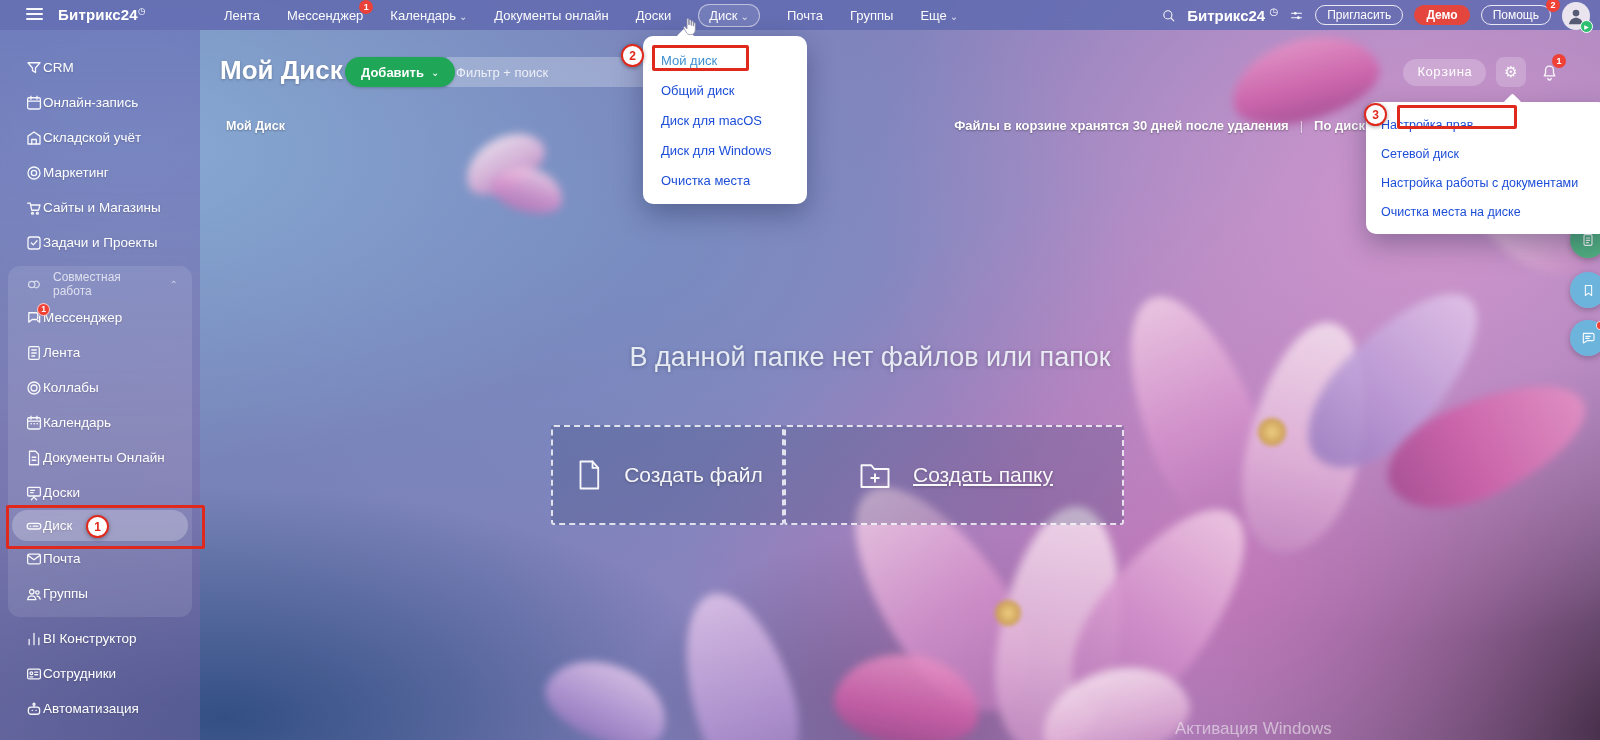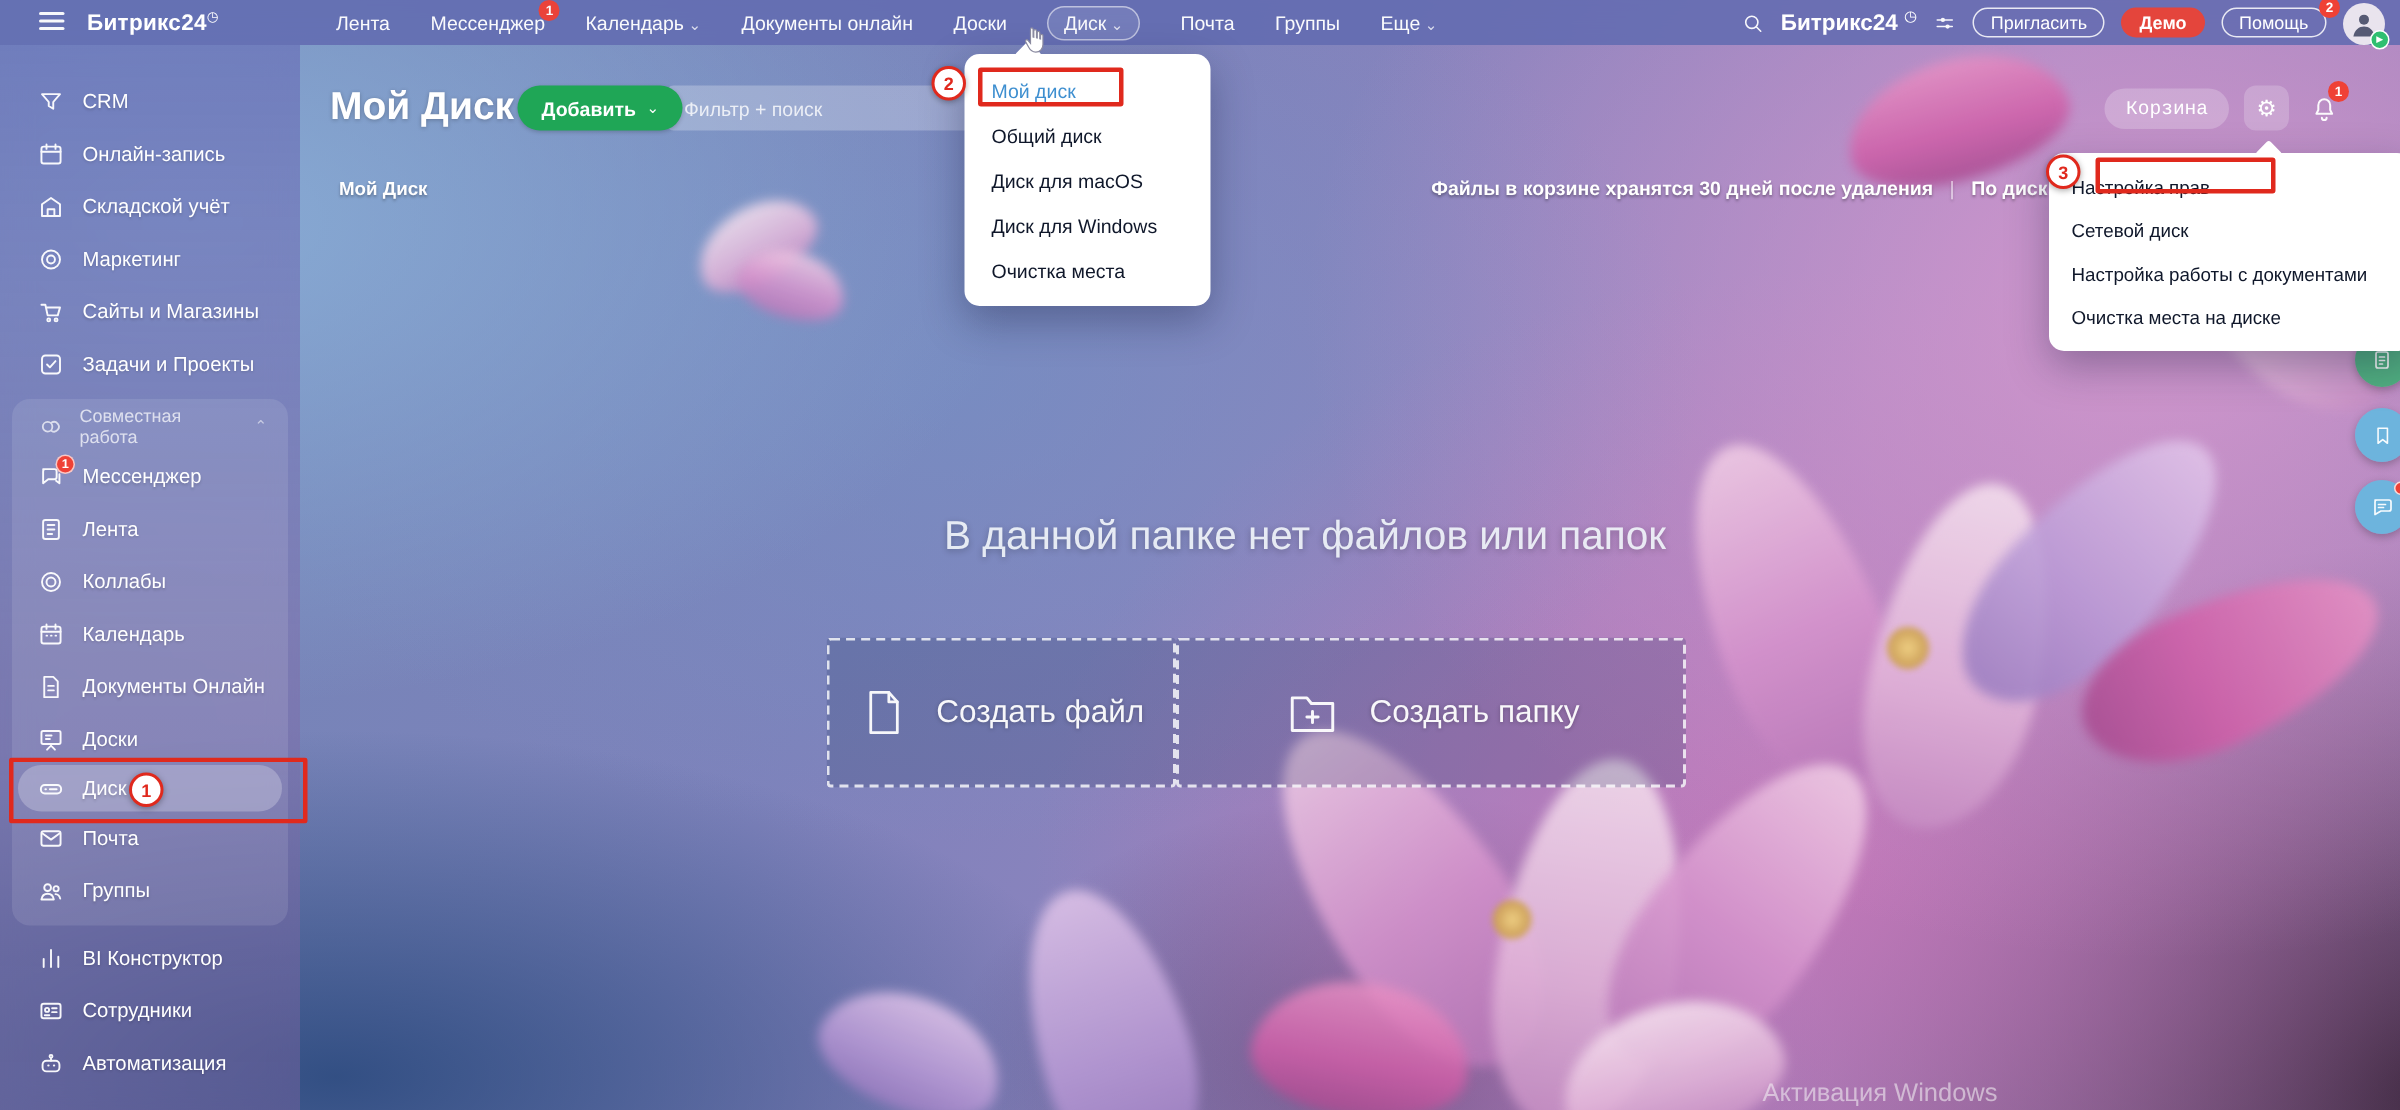--- a/index.html
+++ b/index.html
@@ -52,21 +52,21 @@
   .pill.red { background:#e4453c; border-color:#e4453c; font-weight:700; }
   .avatar { width:28px; height:28px; border-radius:50%; background:#e9e4ee; position:relative; cursor:pointer; margin-top:2px; }
   .avatar svg { position:absolute; left:4px; top:4px; }
   .avatar .play { position:absolute; right:-3px; bottom:-3px; width:13px; height:13px; border-radius:50%;
     background:#2fbf71; border:1.5px solid #fff; color:#fff; font-size:6px; display:flex; align-items:center; justify-content:center; }
 
   
   .sidebar { position:absolute; left:0; top:30px; width:200px; height:710px; z-index:30;
     background:linear-gradient(180deg, rgba(106,113,184,.70), rgba(128,112,172,.52) 55%, rgba(118,99,158,.50));
     backdrop-filter:blur(10px); padding-top:20px; }
-  .s-item { height:35px; display:flex; align-items:center; padding-left:25px; gap:12px; font-size:13.5px; cursor:pointer; position:relative; white-space:nowrap; }
+  .s-item { height:35px; display:flex; align-items:center; padding-left:25px; gap:0; font-size:13.5px; cursor:pointer; position:relative; white-space:nowrap; }
   .s-item .lbl { text-shadow:0 1px 2px rgba(0,0,0,.18); }
   .s-ico { width:18px; height:18px; flex:0 0 18px; position:relative; display:flex; }
   .s-ico .mbadge { position:absolute; top:-6px; right:-7px; min-width:13px; height:13px; border-radius:7px;
     background:#ef4136; font-size:8.5px; font-weight:700; display:flex; align-items:center; justify-content:center; border:1px solid rgba(255,255,255,.7); }
   .s-section { margin:6px 8px 4px 8px; background:rgba(255,255,255,.10); border-radius:12px; padding:2px 0 6px 0; }
   .s-section .s-item { padding-left:17px; }
   .s-head { height:32px; display:flex; align-items:center; gap:11px; padding-left:17px; font-size:12px; color:rgba(255,255,255,.72); cursor:pointer; }
   .s-head .chevup { margin-left:auto; margin-right:14px; font-size:10px; opacity:.75; }
   .s-item.active-pill { background:rgba(255,255,255,.24); border-radius:18px; margin:0 4px; padding-left:13px; height:31px; }
 
@@ -87,41 +87,41 @@
   .bell-btn .nbadge { top:-4px; right:-4px; }
 
   
   .crumb { position:absolute; left:226px; top:119px; font-size:12.5px; font-weight:700; text-shadow:0 1px 2px rgba(0,0,0,.3); z-index:18; }
   .trash-note-row { position:absolute; right:235px; top:118px; display:flex; align-items:center; gap:11px; font-size:13px; font-weight:700; text-shadow:0 1px 2px rgba(0,0,0,.35); z-index:18; white-space:nowrap; }
   .trash-note-row .sep { opacity:.6; font-weight:400; }
 
   
   .menu { position:absolute; background:#fff; border-radius:10px; box-shadow:0 10px 28px rgba(20,25,60,.35); z-index:60; }
   .menu .arrow { position:absolute; top:-6px; width:13px; height:13px; background:#fff; transform:rotate(45deg); border-radius:2px; }
-  .menu-item { font-size:13px; color:#0f172a; padding:0 18px; height:30px; display:flex; align-items:center; cursor:pointer; white-space:nowrap; }
+  .menu-item { font-size:13px; color:#1d4ed8; padding:0 18px; height:30px; display:flex; align-items:center; cursor:pointer; white-space:nowrap; }
   .menu-item.link { color:#3e8fd0; }
   .disk-menu { left:643px; top:36px; width:164px; padding:9px 0; }
   .settings-menu { left:1366px; top:102px; width:242px; padding:8px 0; }
   .settings-menu .menu-item { font-size:12.5px; padding:0 15px; height:29px; }
 
   
   .ann-rect { position:absolute; border:3px solid #e0291d; z-index:70; border-radius:2px; }
   .ann-circle { position:absolute; width:23px; height:23px; border-radius:50%; background:#fff; border:2.5px solid #e0291d;
     color:#e0291d; font-size:12px; font-weight:700; display:flex; align-items:center; justify-content:center; z-index:71;
     box-shadow:0 1px 4px rgba(0,0,0,.35); }
 
   
   .empty-wrap { position:absolute; left:551px; top:342px; width:638px; z-index:10; }
   .empty-title { text-align:center; font-size:27px; font-weight:300; color:rgba(240,244,250,.92); text-shadow:0 1px 4px rgba(0,0,0,.25); }
   .create-row { display:flex; margin-top:52px; }
   .create-box { height:100px; border:2px dashed rgba(255,255,255,.8); background:rgba(35,55,100,.22); border-radius:3px;
     display:flex; align-items:center; justify-content:center; gap:18px; font-size:21px; font-weight:300; cursor:pointer;
     color:rgba(255,255,255,.95); text-shadow:0 1px 3px rgba(0,0,0,.25); }
   .create-box.file { width:233px; }
-  .create-box.folder { width:340px; }
+  .create-box.folder { width:340px;text-decoration:underline; }
 
   
   .float-btn { position:absolute; left:1570px; width:36px; height:36px; border-radius:50%;
     display:flex; align-items:center; justify-content:center; cursor:pointer; z-index:25; box-shadow:0 2px 6px rgba(0,0,0,.25); }
   .float-btn.green { background:rgba(70,178,122,.92); }
   .float-btn.blue { background:rgba(98,186,224,.88); }
   .float-btn .dot { position:absolute; top:1px; right:1px; width:9px; height:9px; border-radius:50%; background:#ef4136; border:1.5px solid rgba(255,255,255,.8); }
 
   .watermark { position:absolute; left:1175px; top:719px; font-size:17px; color:rgba(245,245,245,.55); z-index:15; }
 

